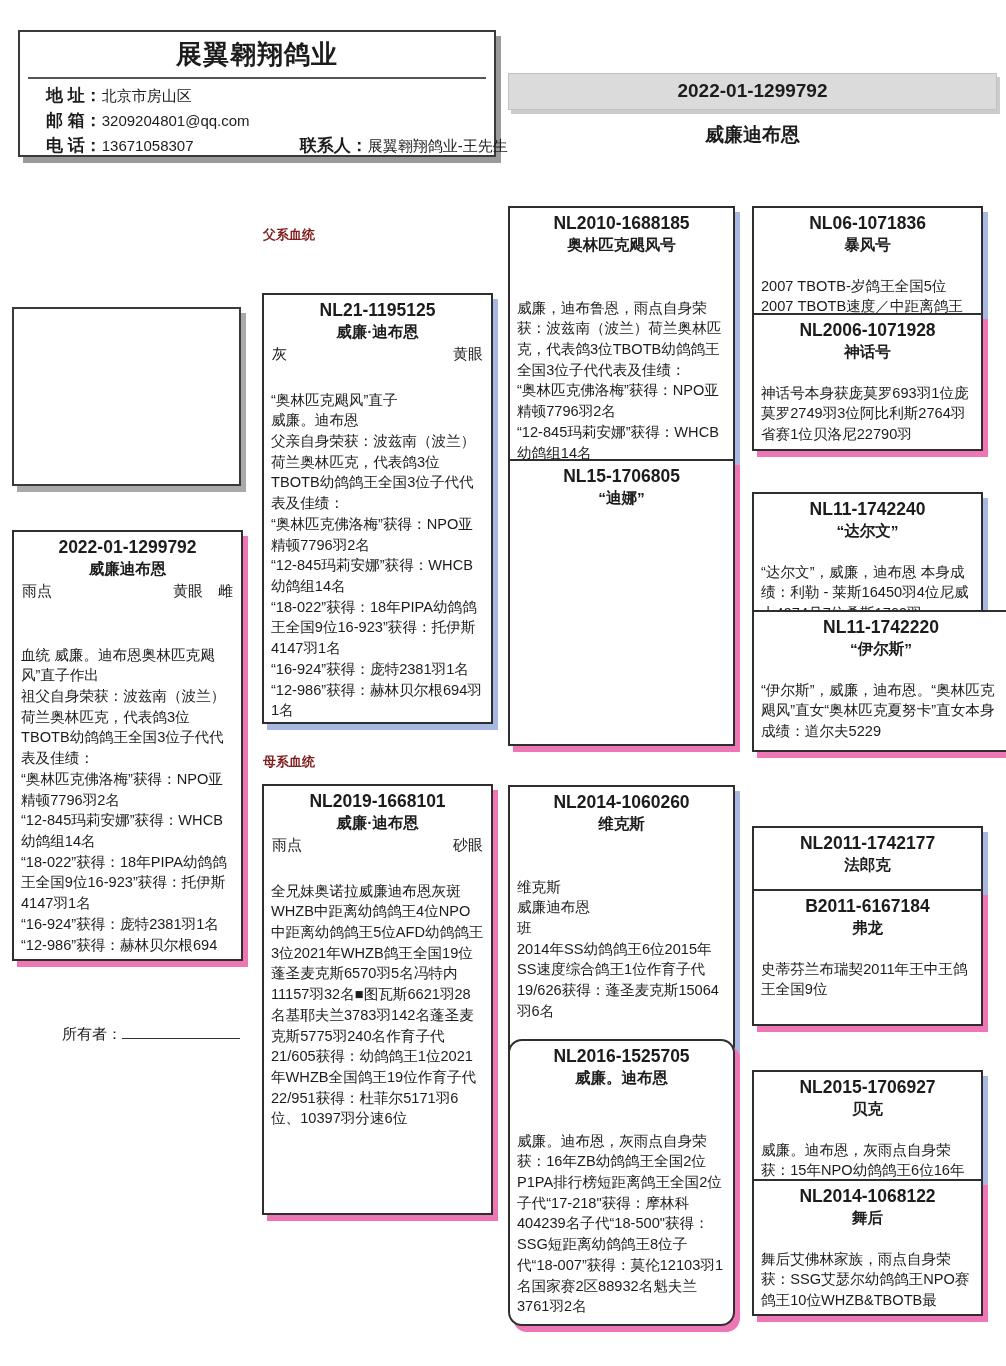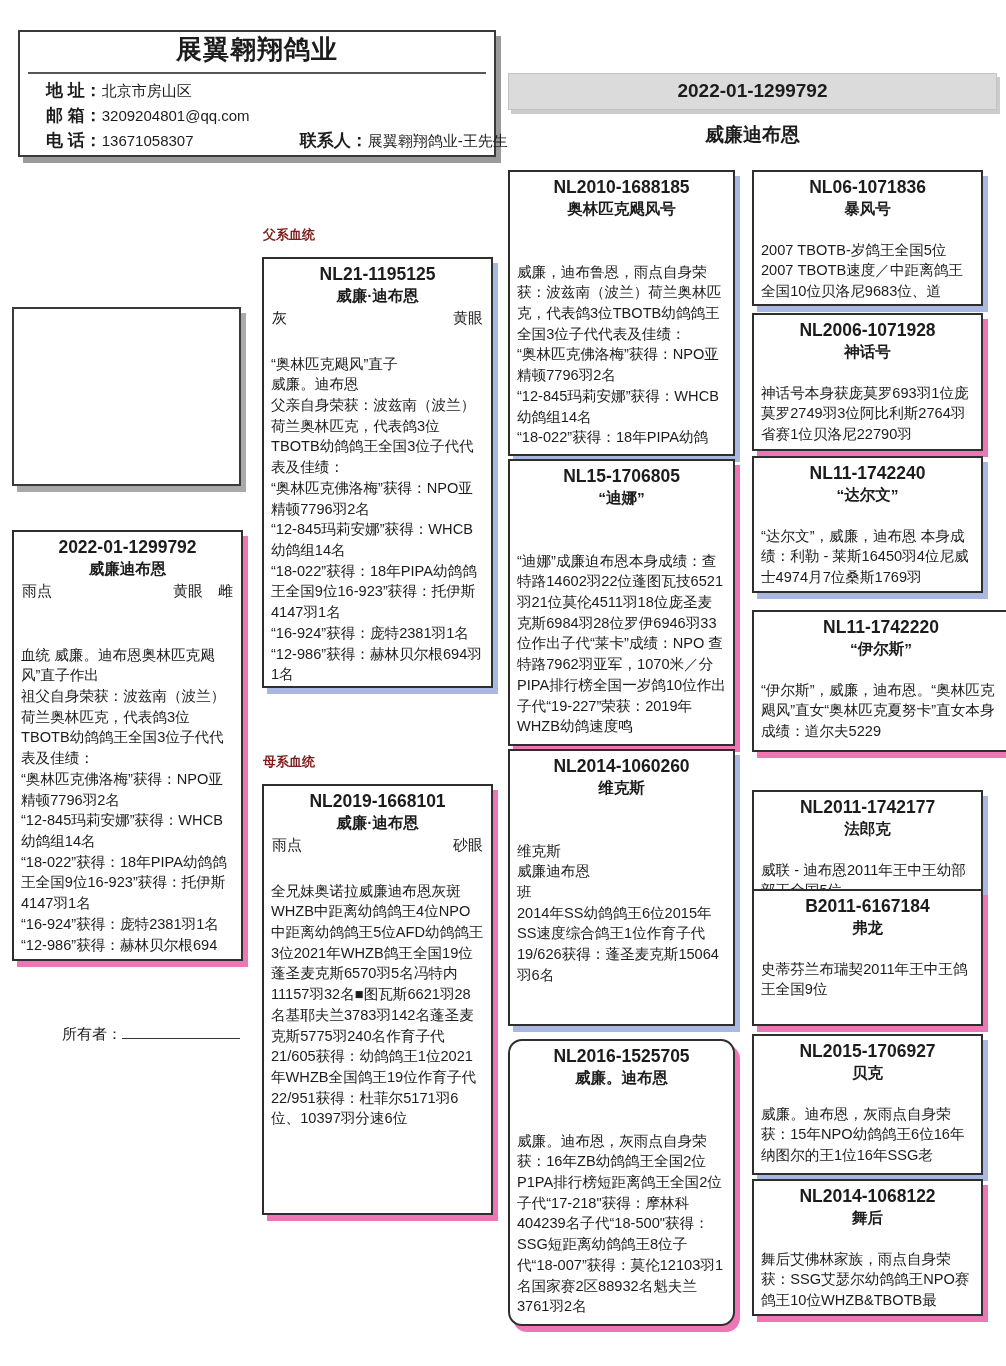--- a/index.html
+++ b/index.html
@@ -2,21 +2,21 @@
 <html><head>
 <meta charset="utf-8">
 <style>
   html,body{margin:0;padding:0;background:#fff;}
   #page{position:relative;width:1006px;height:1366px;background:#fff;
         font-family:"Liberation Sans","DejaVu Sans",sans-serif;color:#1c1c1c;overflow:hidden;}
 
   
   .farm-card{position:absolute;left:18px;top:30px;width:478px;height:127px;background:#fff;
              border:2px solid #3a3a3a;box-shadow:5px 6px 0 #9a9a9a;box-sizing:border-box;}
-  .farm-title{text-align:center;font-weight:bold;font-size:26px;letter-spacing:1px;}
+  .farm-title{text-align:center;font-weight:bold;font-size:26px;margin-top:5px;letter-spacing:1px;}
   .farm-rule{border:none;border-top:2px solid #555;margin:5px 8px 4px 8px;}
   .farm-info{padding-left:26px;font-size:15px;line-height:25px;}
   .farm-info .lbl{font-weight:bold;font-size:17px;}
   .farm-row{white-space:nowrap;}
   .contact-part{margin-left:62px;padding-left:40px;}
 
   
   .ring-bar{position:absolute;left:508px;top:73px;width:489px;height:37px;background:#dbdbdb;
             border:1px solid #c2c2c2;box-shadow:3px 4px 0 #cccccc;box-sizing:border-box;
             text-align:center;font-weight:bold;font-size:19px;line-height:34px;}
@@ -26,21 +26,21 @@
   
   .photo-box{position:absolute;left:12px;top:307px;width:229px;height:179px;background:#fff;
              border:2px solid #3a3a3a;box-shadow:5px 6px 0 #a9a9a9;box-sizing:border-box;}
 
   
   .blood-label{position:absolute;font-size:13px;font-weight:bold;color:#7f1d1d;}
 
   
   .pbox{position:absolute;background:#fff;border:2px solid #2e2e2e;box-sizing:border-box;
         padding:4px 7px;overflow:hidden;}
-  .pbox.blue{box-shadow:5px 6px 0 #a9b7e3;}
+  .pbox.blue{box-shadow:5px 6px 0 #a9b7e3;margin-top:36px;}
   .pbox.pink{box-shadow:5px 6px 0 #ee76b4;}
   .ringno{text-align:center;font-weight:bold;font-size:17.5px;line-height:1.32;}
   .bname{text-align:center;font-weight:bold;font-size:15.5px;line-height:1.32;}
   .cerow{display:flex;justify-content:space-between;font-size:15px;margin-top:2px;padding:0 1px;}
   .bodytext{white-space:pre-line;font-size:14.6px;line-height:1.42;}
   .gap-subject{margin-top:44px;}
   .gap-parent{margin-top:26px;}
   .gap-g3{margin-top:42px;}
   .gap-g4{margin-top:20px;}
 
@@ -129,21 +129,20 @@
     <div class="ringno">NL2010-1688185</div>
     <div class="bname">奥林匹克飓风号</div>
     <div class="bodytext gap-g3">威廉，迪布鲁恩，雨点自身荣获：波兹南（波兰）荷兰奥林匹克，代表鸽3位TBOTB幼鸽鸽王全国3位子代代表及佳绩：
 “奥林匹克佛洛梅”获得：NPO亚精顿7796羽2名
 “12-845玛莉安娜”获得：WHCB幼鸽组14名
 “18-022”获得：18年PIPA幼鸽</div>
   </div>
   <div class="pbox pink" style="left:508px;top:459px;width:227px;height:287px;">
     <div class="ringno">NL15-1706805</div>
     <div class="bname">“迪娜”</div>
-    <div class="bodytext gap-g3">“迪娜”成廉迫布恩本身成绩：查特路14602羽22位蓬图瓦技6521羽21位莫伦4511羽18位庞圣麦克斯6984羽28位罗伊6946羽33位作出子代“莱卡”成绩：NPO 查特路7962羽亚军，1070米／分PIPA排行榜全国一岁鸽10位作出子代“19-227”荣获：2019年WHZB幼鸽速度鸣</div>
   </div>
   <div class="pbox blue" style="left:508px;top:749px;width:227px;height:277px;">
     <div class="ringno">NL2014-1060260</div>
     <div class="bname">维克斯</div>
     <div class="bodytext gap-g3">维克斯
 威廉迪布恩
 班
 2014年SS幼鸽鸽王6位2015年SS速度综合鸽王1位作育子代19/626获得：蓬圣麦克斯15064羽6名</div>
   </div>
   <div class="pbox pink" style="left:508px;top:1039px;width:227px;height:287px;border-radius:14px;">

